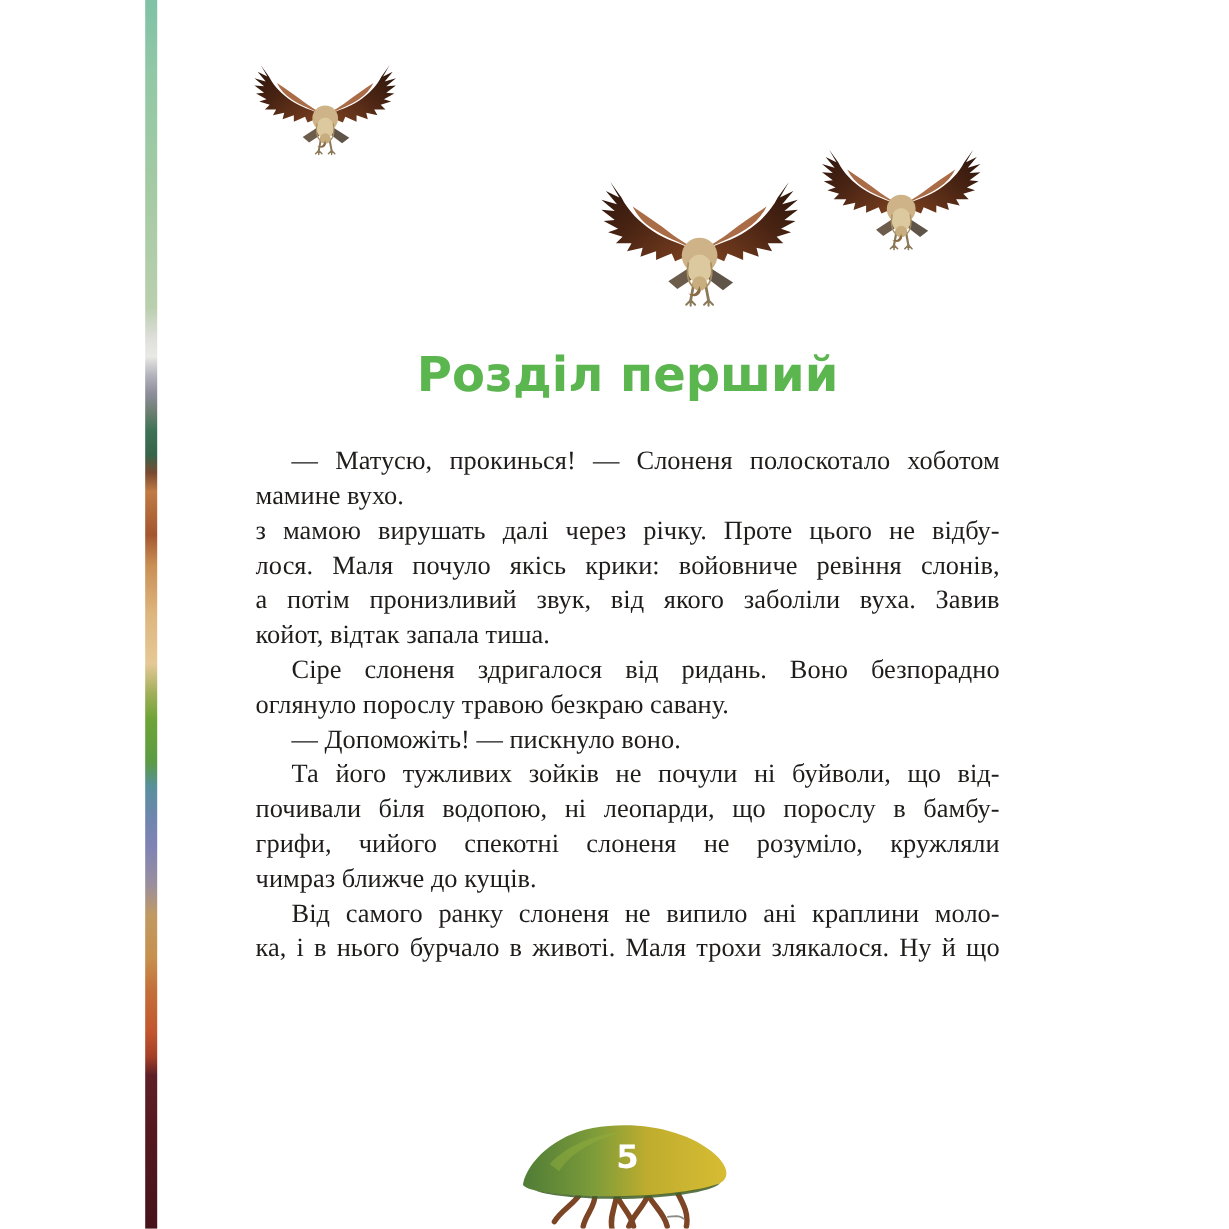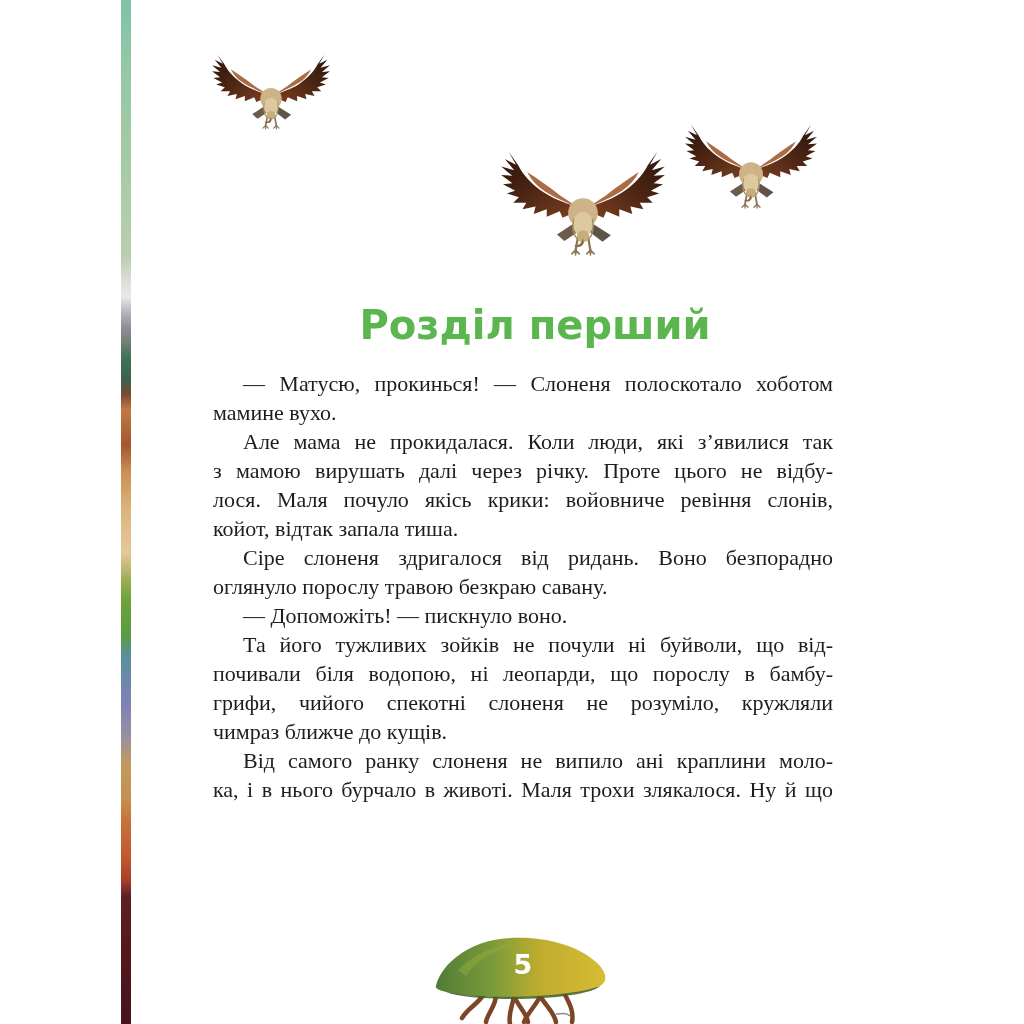--- a/index.html
+++ b/index.html
@@ -52,21 +52,21 @@
   }
 
   .vulture { position: absolute; }
   .vulture.v1 { left: 204px; top: 50px;  width: 134px; height: 88px; }
   .vulture.v2 { left: 490px; top: 146px; width: 186px; height: 121px; }
   .vulture.v3 { left: 676px; top: 120px; width: 150px; height: 98px; }
 
   .chapter-title {
     position: absolute;
     left: 213px; top: 284px; width: 620px;
-    margin: 12px;
+    margin: 0;
     text-align: center;
     font-family: "DejaVu Sans", sans-serif;
     font-weight: bold;
     font-size: 40px;
     line-height: 58px;
     letter-spacing: 0px;
     color: #5cb64f;
   }
 
   .story {
@@ -159,23 +159,23 @@
   <svg class="vulture v3" viewBox="0 0 200 130">
       <use href="#vulture"></use>
     </svg>
 
   <h1 class="chapter-title">Розділ перший</h1>
 
   <div class="story">
     <p class="ln ind">— Матусю, прокинься! — Слоненя полоскотало хоботом</p>
     <p class="ln left">мамине вухо.</p>
 
-    <p class="ln ind">Але мама не прокидалася. Коли люди, які з’явилися так</p>
     <p class="ln">з мамою вирушать далі через річку. Проте цього не відбу-</p>
     <p class="ln">лося. Маля почуло якісь крики: войовниче ревіння слонів,</p>
+    <p class="ln">а потім пронизливий звук, від якого заболіли вуха. Завив</p>
     <p class="ln left">койот, відтак запала тиша.</p>
 
     <p class="ln ind">Сіре слоненя здригалося від ридань. Воно безпорадно</p>
     <p class="ln left">оглянуло порослу травою безкраю савану.</p>
 
     <p class="ln ind left">— Допоможіть! — пискнуло воно.</p>
 
     <p class="ln ind">Та його тужливих зойків не почули ні буйволи, що від-</p>
     <p class="ln">почивали біля водопою, ні леопарди, що порослу в бамбу-</p>
     <p class="ln">грифи, чийого спекотні слоненя не розуміло, кружляли</p>

